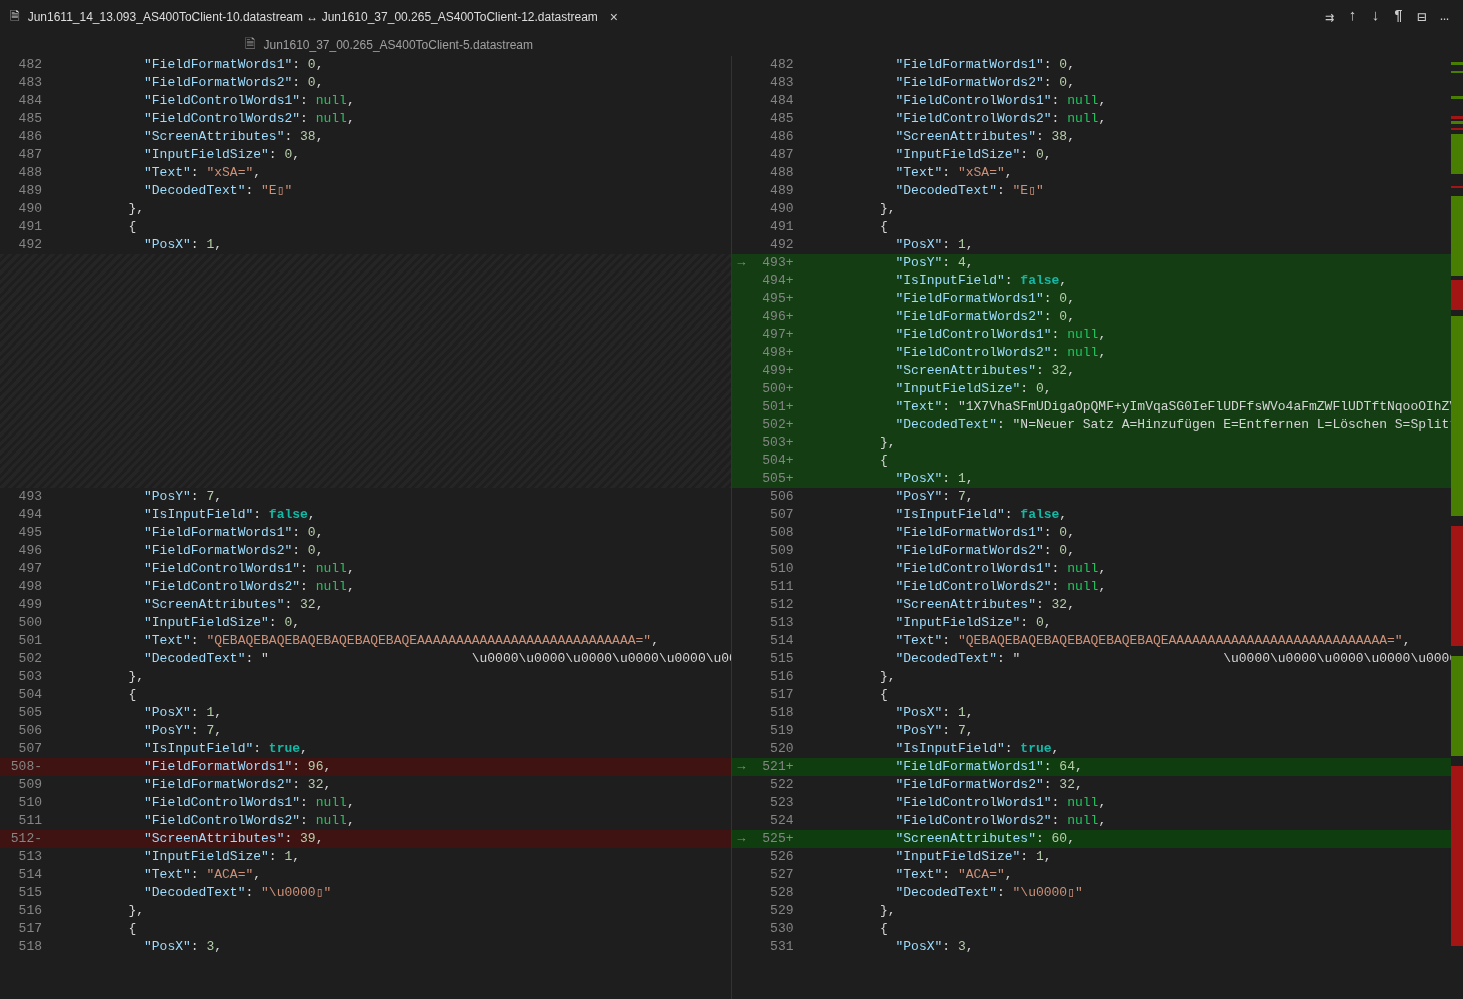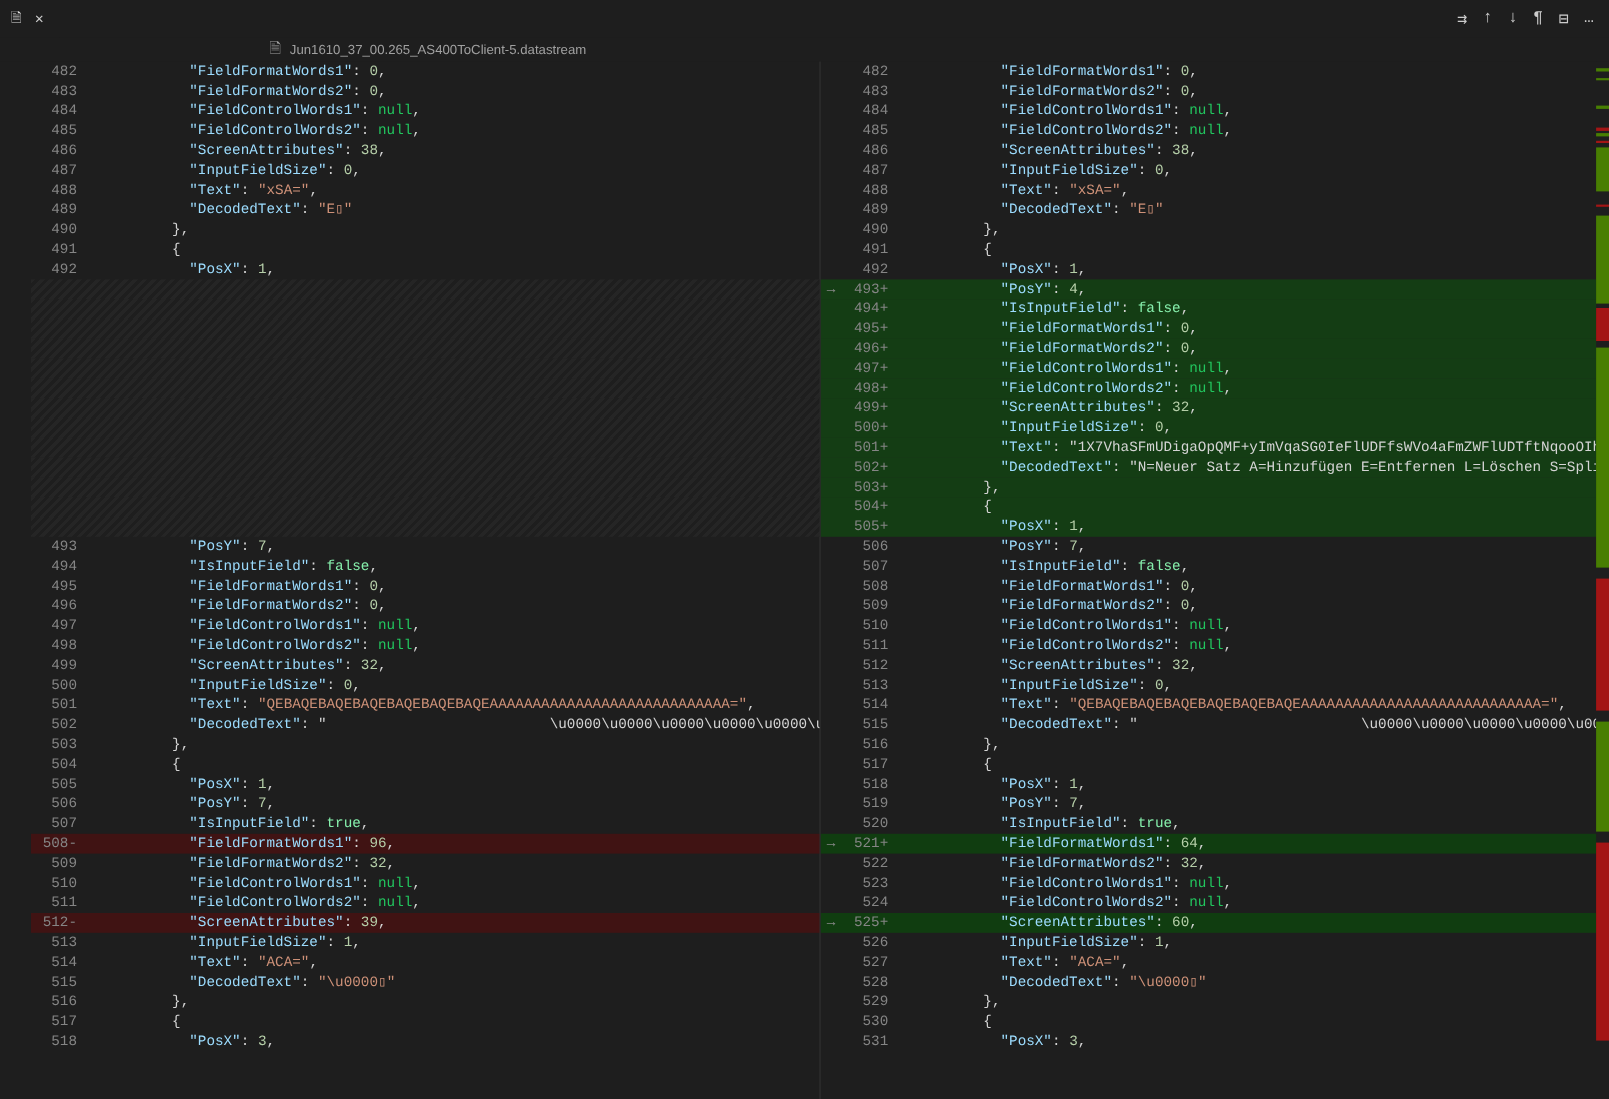--- a/index.html
+++ b/index.html
@@ -53,21 +53,20 @@
     font-family: "Segoe UI", sans-serif;
     background: #1e1e1e;
   }
   .breadcrumb .file-icon {
     font-size: 13px;
   }
   .editor {
     display: flex;
     height: calc(100% - 56px);
     position: relative;
-    padding-left: 28px;
   }
   .pane {
     width: 50%;
     display: flex;
     overflow: hidden;
     position: relative;
   }
   .pane-left { border-right: 1px solid #333; }
   .code {
     flex: 1;
@@ -91,39 +90,40 @@
   .arrow-col {
     width: 20px;
     flex-shrink:0;
     text-align:center;
     color:#888;
   }
   .string { color: #ce9178; }
   .key { color: #9cdcfe; }
   .num { color: #b5cea8; }
   .null { color: #22c55e; }
-  .bool { color: #86efac; }
+  .bool { color: #14b8a6; font-weight: bold; }
   .overview-bar {
     position:absolute;
     top:0;
     right:0;
     width:12px;
     height:100%;
     background:#1e1e1e;
   }
   .overview-bar .seg { position:absolute; right:0; width:12px; }
   .overview-bar .seg.g { background:#487e02; }
   .overview-bar .seg.r { background:#a31515; }
 </style>
 </head>
 <body>
 
 <div class="top-bar">
   <div class="tab">
     <span>🗎</span>
+    <span>Jun1611_14_13.093_AS400ToClient-10.datastream ↔ Jun1610_37_00.265_AS400ToClient-12.datastream</span>
     <span class="close">×</span>
   </div>
   <div class="top-actions">
     <span>⇉</span>
     <span>↑</span>
     <span>↓</span>
     <span>¶</span>
     <span>⊟</span>
     <span>…</span>
   </div>

